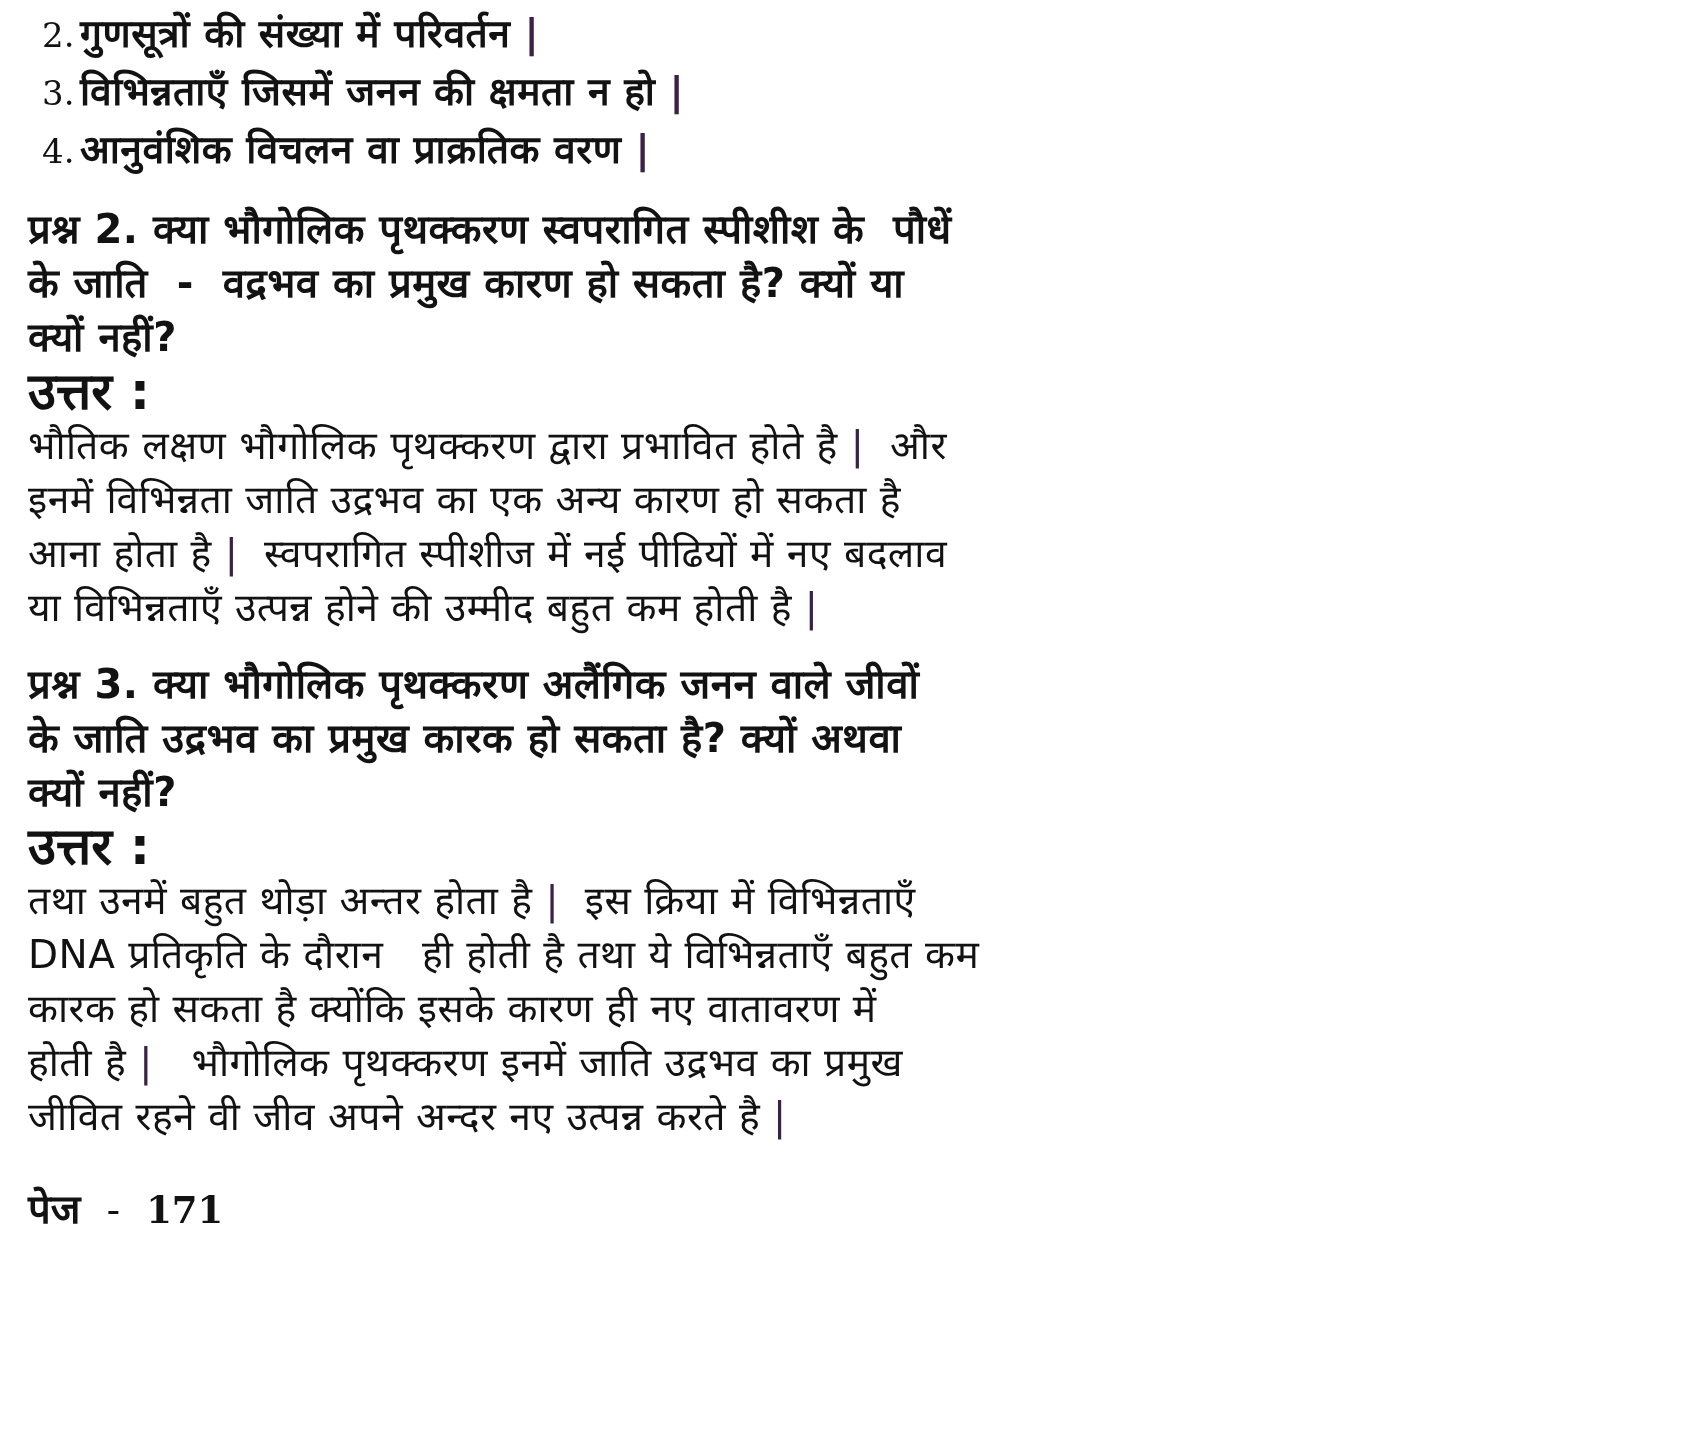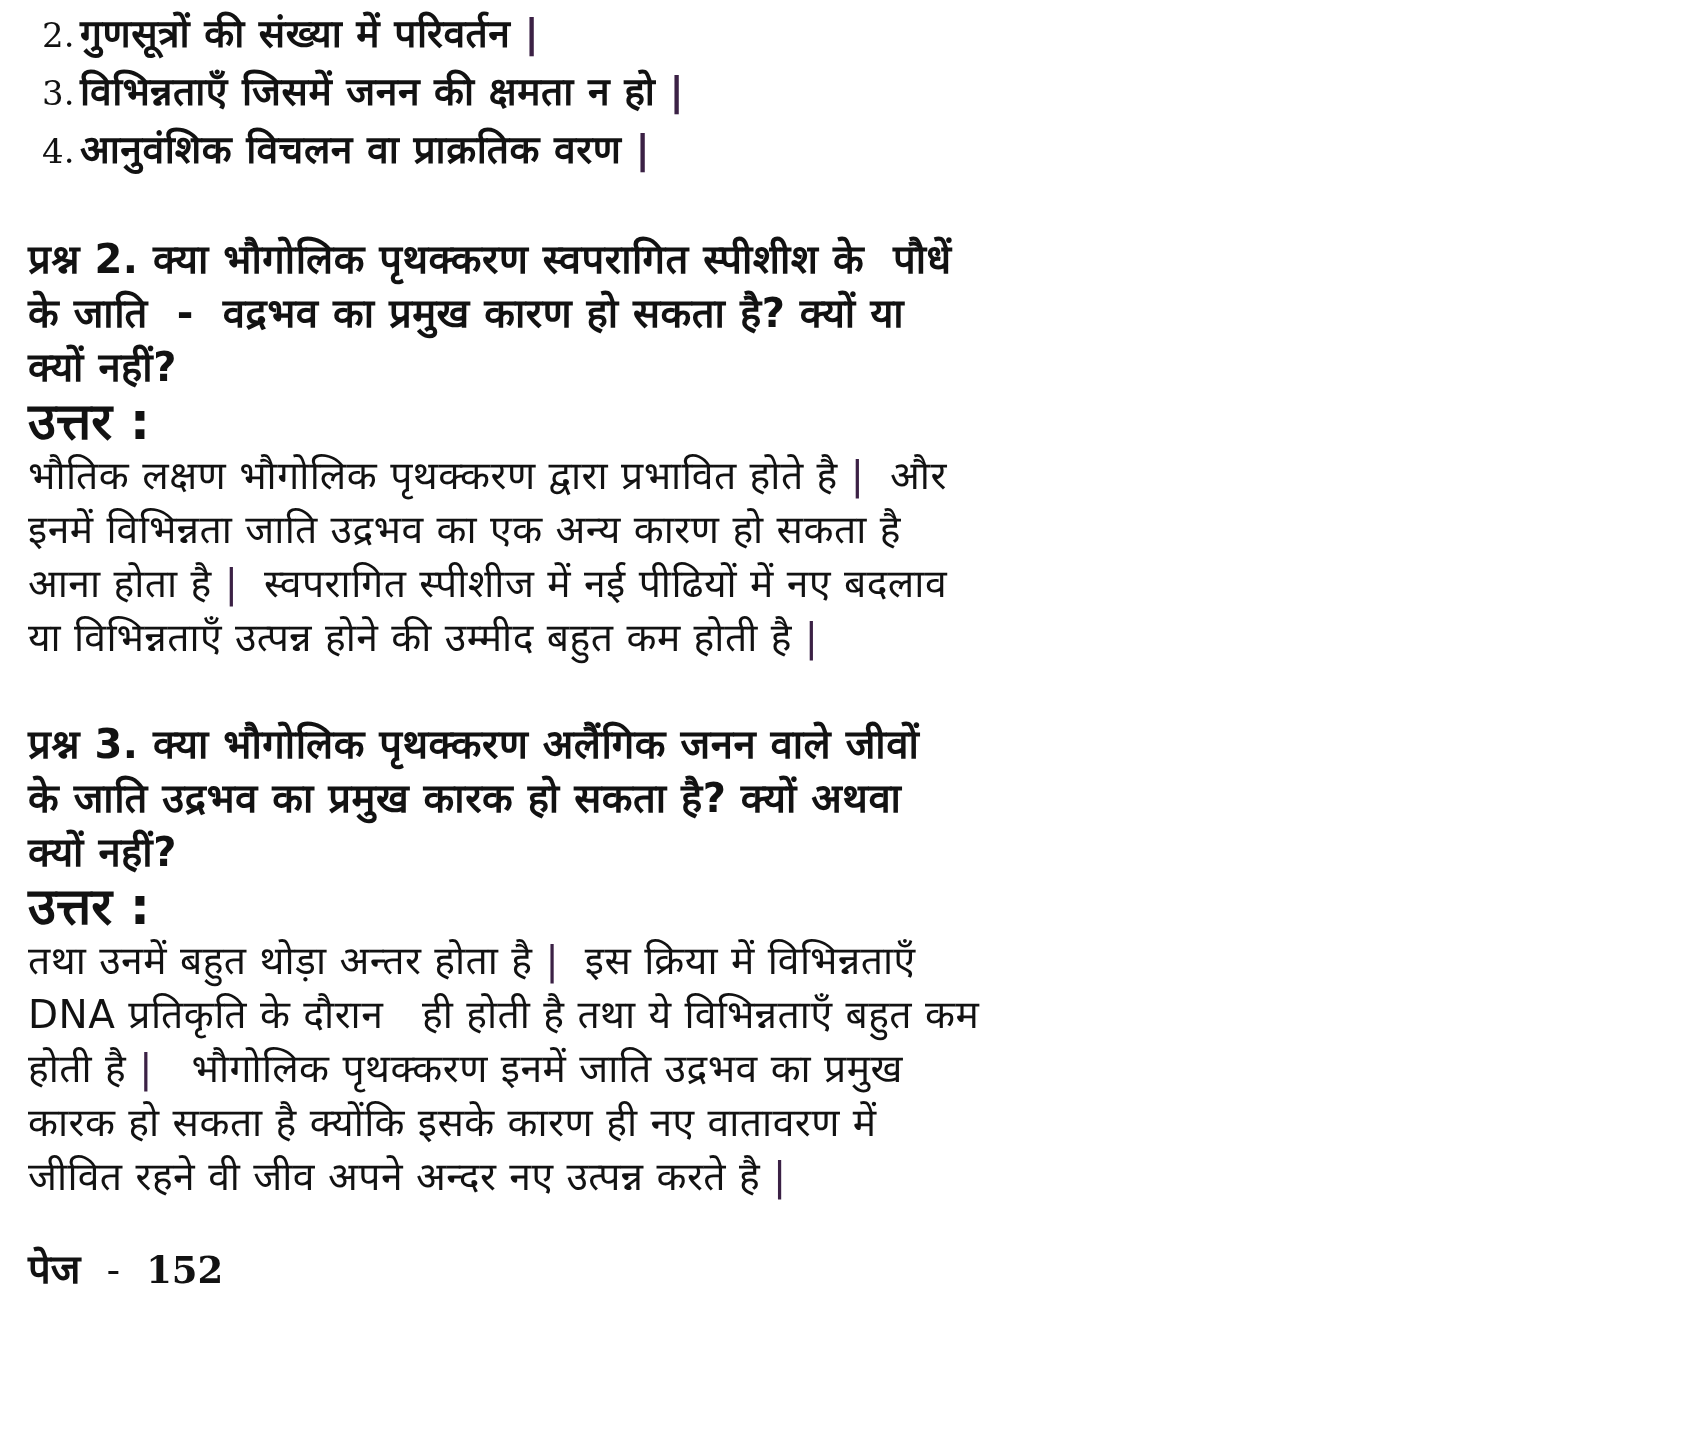--- a/index.html
+++ b/index.html
@@ -43,21 +43,21 @@
     flex: 0 0 52px;
     text-align: left;
     padding-left: 14px;
     box-sizing: border-box;
   }
   .q-heading .txt-line {
     font-weight: 700;
     font-size: 40px;
     line-height: 54px;
   }
-  .q-block { margin-top: 52px; }
+  .q-block { margin-top: 22px; }
   .answer-label {
     font-weight: 700;
     font-size: 51px;
     line-height: 55px;
   }
   .answer-lines .txt-line {
     font-weight: 400;
     line-height: 54px;
   }
   .footer-row {
@@ -120,26 +120,26 @@
     <div class="q-block">
       <div class="q-heading">
         <div class="txt-line">प्रश्न 3. क्या भौगोलिक पृथक्करण अलैंगिक जनन वाले जीवों</div>
         <div class="txt-line">के जाति उद्रभव का प्रमुख कारक हो सकता है? क्यों अथवा</div>
         <div class="txt-line">क्यों नहीं?</div>
       </div>
       <div class="answer-label">उत्तर :</div>
       <div class="answer-lines">
         <div class="txt-line">तथा उनमें बहुत थोड़ा अन्तर होता है <span class="danda" style="color: rgb(59, 33, 69);">|</span>  इस क्रिया में विभिन्नताएँ</div>
         <div class="txt-line">DNA प्रतिकृति के दौरान   ही होती है तथा ये विभिन्नताएँ बहुत कम</div>
+        <div class="txt-line">कारक हो सकता है क्योंकि इसके कारण ही नए वातावरण में</div>
         <div class="txt-line">होती है <span class="danda" style="color: rgb(59, 33, 69);">|</span>   भौगोलिक पृथक्करण इनमें जाति उद्रभव का प्रमुख</div>
-        <div class="txt-line">कारक हो सकता है क्योंकि इसके कारण ही नए वातावरण में</div>
         <div class="txt-line">जीवित रहने वी जीव अपने अन्दर नए उत्पन्न करते है <span class="danda" style="color: rgb(59, 33, 69);">|</span></div>
       </div>
     </div>
 
     <div class="footer-row">
       <span class="footer-label">पेज</span>
       <span class="footer-sep">-</span>
-      <span class="footer-num">152</span>
+      <span class="footer-num">171</span>
     </div>
 
   </div>
 </div>
 
 </body></html>

